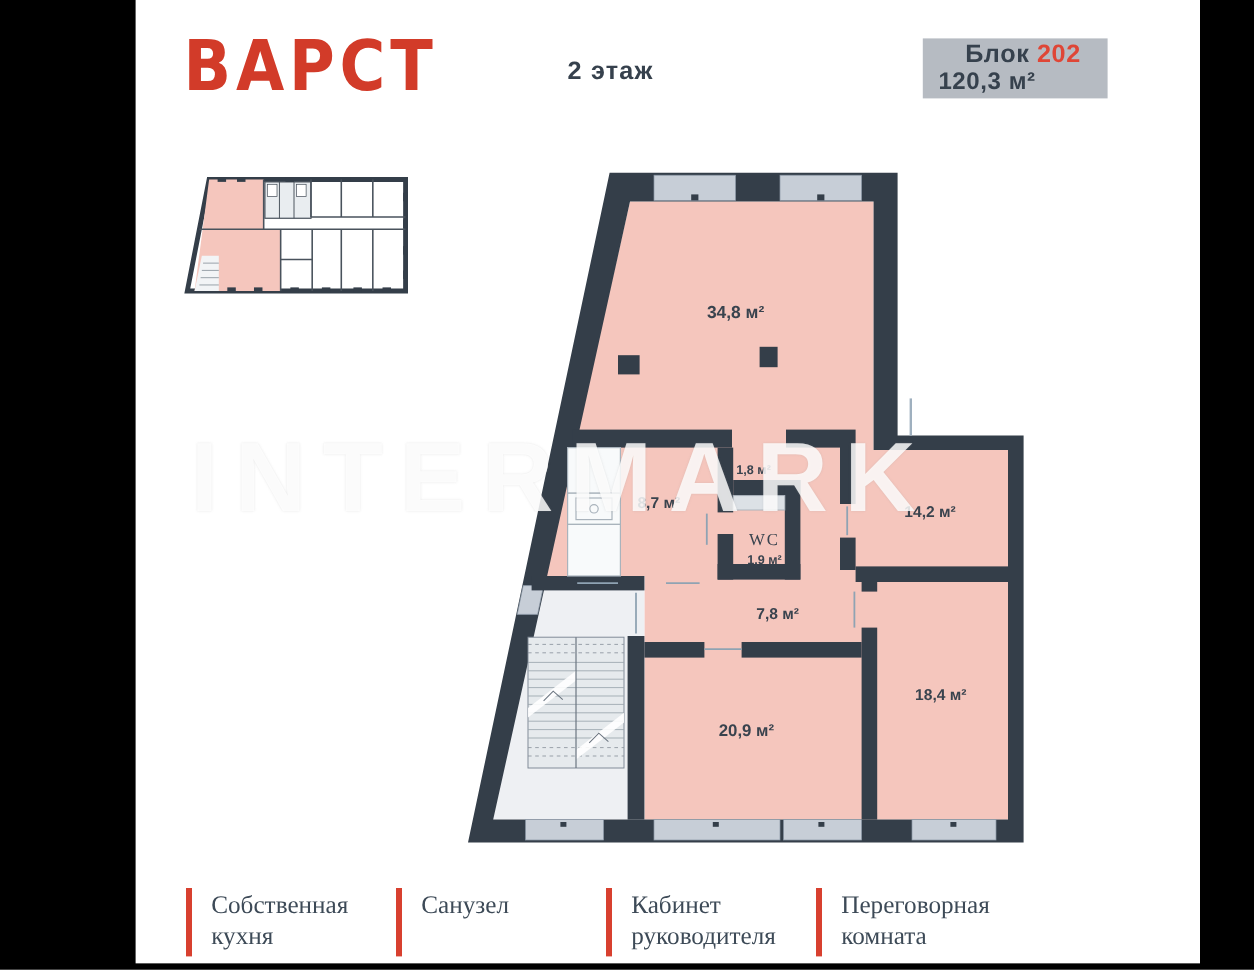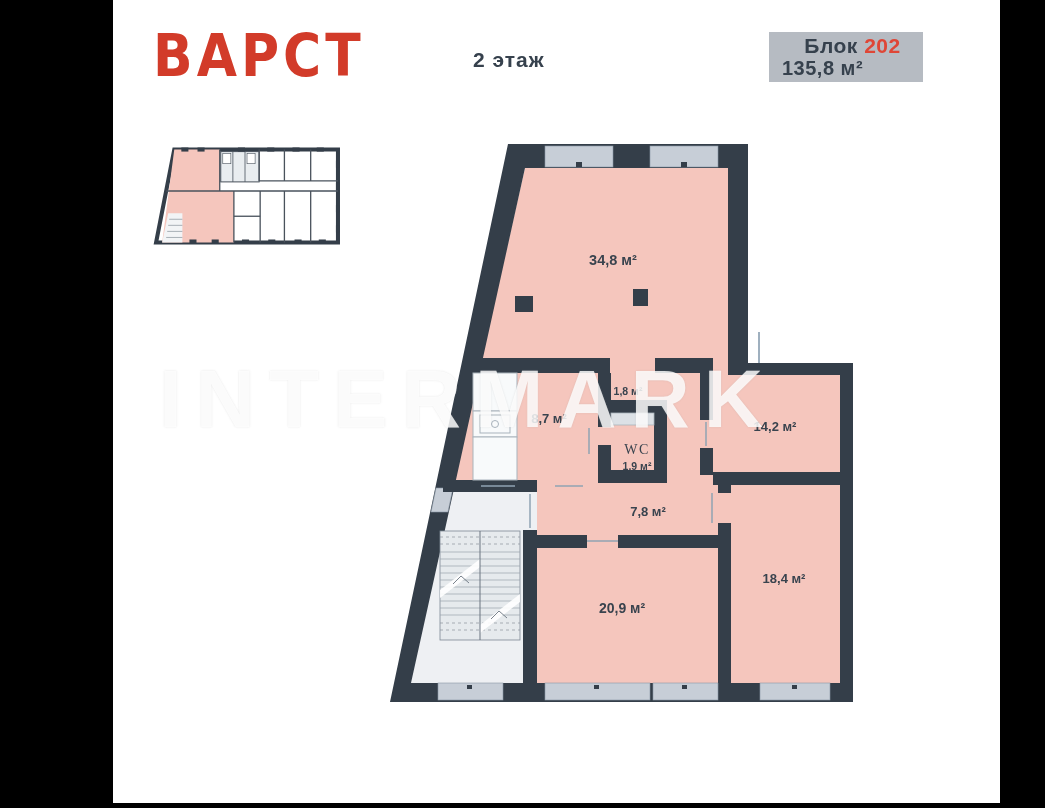--- a/index.html
+++ b/index.html
@@ -55,21 +55,21 @@
 </style>
 </head>
 <body>
 
 <div id="content">
 
   <div class="logo">ВАРСТ</div>
   <div class="floor-title">2 этаж</div>
   <div class="badge">
     <div class="l1"><span>Блок</span> <span class="num">202</span></div>
-    <div class="l2">135,8 м²</div>
+    <div class="l2">120,3 м²</div>
   </div>
 
   <svg class="mini-plan" viewBox="0 0 190 107">
     <polygon points="25,11 187,11 187,103 7,103" fill="#ffffff" stroke="#343e49" stroke-width="4"></polygon>
     <polygon points="25,11 70,11 70,52 84,52 84,103 13,103" fill="#f5c6bd"></polygon>
     <polygon points="13,103 33,103 33,74 19,74" fill="#f2f4f6"></polygon>
     <line x1="20" y1="80" x2="33" y2="80" stroke="#8a939c" stroke-width="0.7"></line>
     <line x1="19" y1="86" x2="33" y2="86" stroke="#8a939c" stroke-width="0.7"></line>
     <line x1="18" y1="92" x2="33" y2="92" stroke="#8a939c" stroke-width="0.7"></line>
     <line x1="17" y1="98" x2="33" y2="98" stroke="#8a939c" stroke-width="0.7"></line>
@@ -210,15 +210,33 @@
     <text class="serif" x="252" y="316" font-size="14" text-anchor="middle">WC</text>
     <text x="252" y="332" font-size="10.5" text-anchor="middle">1,9 м²</text>
     <text x="390" y="293" font-size="13" text-anchor="middle">14,2 м²</text>
     <text x="263" y="378" font-size="13" text-anchor="middle">7,8 м²</text>
     <text x="237" y="475" font-size="14" text-anchor="middle">20,9 м²</text>
     <text x="399" y="445" font-size="13" text-anchor="middle">18,4 м²</text>
   </svg>
 
   <div class="watermark">INTERMARK</div>
 
+  <div class="legend">
+    <div class="legend-item" style="left:42px">
+      <div class="legend-bar"></div>
+      <div class="legend-label">Собственная кухня</div>
+    </div>
+    <div class="legend-item" style="left:217px">
+      <div class="legend-bar"></div>
+      <div class="legend-label">Санузел</div>
+    </div>
+    <div class="legend-item" style="left:392px">
+      <div class="legend-bar"></div>
+      <div class="legend-label">Кабинет руководителя</div>
+    </div>
+    <div class="legend-item" style="left:567px">
+      <div class="legend-bar"></div>
+      <div class="legend-label">Переговорная комната</div>
+    </div>
+  </div>
 </div>
 
 <div class="bottom-bar"></div>
 
 </body></html>

